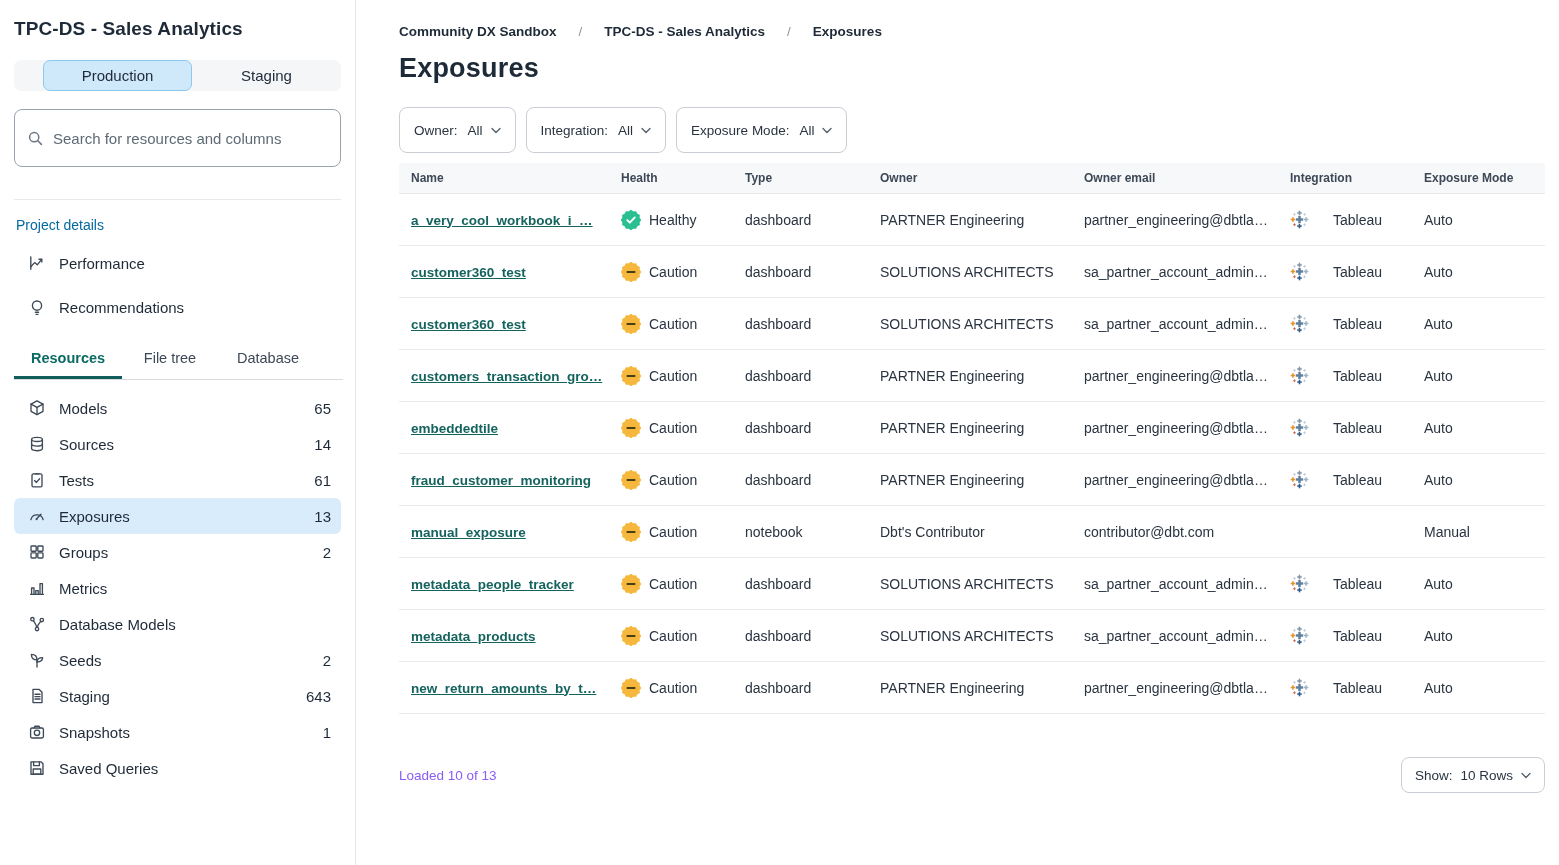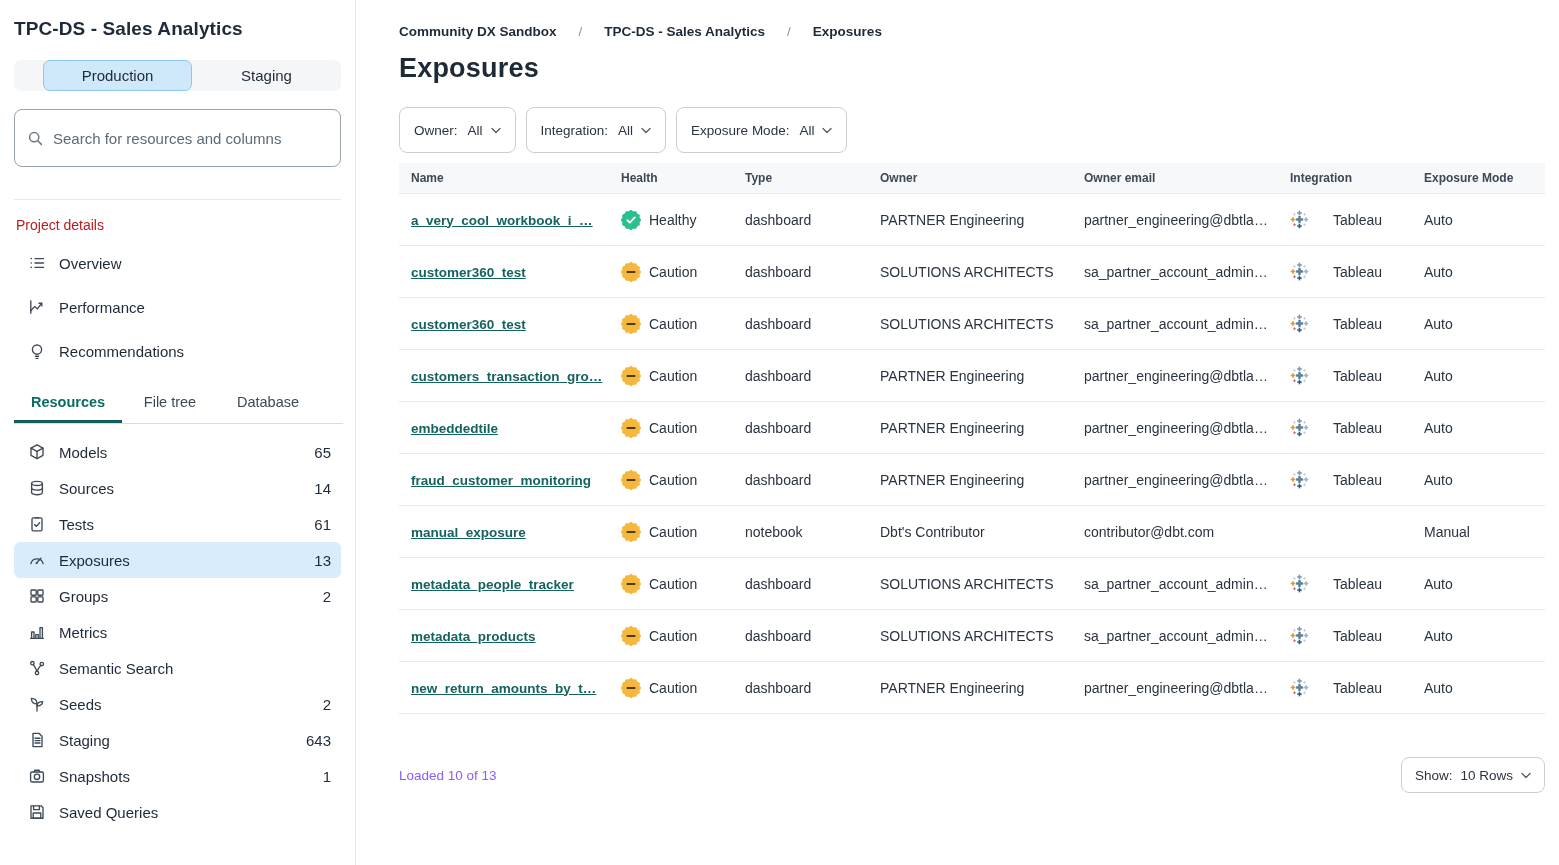--- a/index.html
+++ b/index.html
@@ -20,21 +20,21 @@
   .env-btn{flex:1;display:flex;align-items:center;justify-content:center;font-size:15px;
     color:var(--text-dark);border:1px solid transparent;border-radius:7px;background:transparent;cursor:pointer;
     font-family:inherit;}
   .env-btn.active{background:var(--tog-blue);border-color:var(--tog-border);}
   .search-box{display:flex;align-items:center;gap:9px;border:1px solid #99a3ad;border-radius:8px;
     height:58px;padding:0 12px;margin-bottom:32px;}
   .search-box input{border:none;outline:none;font-size:15px;color:var(--text-dark);flex:1;
     font-family:inherit;background:transparent;}
   .search-box input::placeholder{color:#5e6a75;}
   .sb-divider{border:none;border-top:1px solid var(--border);margin:0 0 17px 0;}
-  .sb-section-label{font-size:14px;color:#b91c1c;margin:0 0 8px 2px;}
+  .sb-section-label{font-size:14px;color:#0369a1;margin:0 0 8px 2px;}
   .proj-link{display:flex;align-items:center;gap:13px;height:44px;padding:0 2px 0 14px;font-size:15px;cursor:pointer;}
   .icon{display:inline-flex;align-items:center;justify-content:center;color:#3e4a57;flex:none;}
   .sb-tabs{display:flex;margin-top:21px;position:relative;}
   .sb-tab{font-size:14.5px;color:var(--text-mid);padding:0 0 13px 0;cursor:pointer;text-align:center;}
   .sb-tab:nth-child(1){width:108px;}
   .sb-tab:nth-child(2){width:96px;}
   .sb-tab:nth-child(3){width:100px;}
   .sb-tab.active{color:var(--tab-teal);font-weight:700;}
   .sb-tab-underline{position:absolute;left:0;bottom:0;height:3px;width:108px;background:#115d5c;}
   .sb-tabs-rail{border:none;border-top:1px solid #d9dcdf;margin:0 -2px 10px 0;}
@@ -96,31 +96,20 @@
     </div>
 
     <hr class="sb-divider">
 
     <div class="sb-section-label">Project details</div>
 
     <nav id="project-links">
         <div class="proj-link">
           <span class="icon">
             <svg width="18" height="18" viewBox="0 0 18 18" fill="none" stroke="currentColor" stroke-width="1.35" stroke-linecap="round" stroke-linejoin="round">
-              <circle cx="3.2" cy="4.6" r="0.8" fill="currentColor" stroke="none"></circle>
-              <circle cx="3.2" cy="9" r="0.8" fill="currentColor" stroke="none"></circle>
-              <circle cx="3.2" cy="13.4" r="0.8" fill="currentColor" stroke="none"></circle>
-              <path d="M7 4.6 H15.5 M7 9 H15.5 M7 13.4 H15.5"></path>
-            </svg>
-          </span>
-          <span>Overview</span>
-        </div>
-        <div class="proj-link">
-          <span class="icon">
-            <svg width="18" height="18" viewBox="0 0 18 18" fill="none" stroke="currentColor" stroke-width="1.35" stroke-linecap="round" stroke-linejoin="round">
               <path d="M2.8 2.8 V15.2"></path>
               <path d="M2.8 12.8 L6.6 8.6 L9.3 10.8 L13.6 5.4"></path>
               <path d="M13.8 8 V5.2 H11"></path>
             </svg>
           </span>
           <span>Performance</span>
         </div>
         <div class="proj-link">
           <span class="icon">
             <svg width="18" height="18" viewBox="0 0 18 18" fill="none" stroke="currentColor" stroke-width="1.35" stroke-linecap="round" stroke-linejoin="round">
@@ -213,21 +202,21 @@
         <div class="res-item">
           <span class="icon">
             <svg width="18" height="18" viewBox="0 0 18 18" fill="none" stroke="currentColor" stroke-width="1.35" stroke-linecap="round" stroke-linejoin="round">
               <circle cx="4.4" cy="4.2" r="1.7"></circle>
               <circle cx="13.8" cy="5" r="1.7"></circle>
               <circle cx="9" cy="14" r="1.7"></circle>
               <path d="M5.4 5.6 C7 8 8.2 9.6 8.8 12.2"></path>
               <path d="M12.8 6.3 C11.4 8.2 9.8 9.8 9.3 12.2"></path>
             </svg>
           </span>
-          <span class="res-label">Semantic Search</span>
+          <span class="res-label">Database Models</span>
           <span class="res-count"></span>
         </div>
         <div class="res-item">
           <span class="icon">
             <svg width="18" height="18" viewBox="0 0 18 18" fill="none" stroke="currentColor" stroke-width="1.35" stroke-linecap="round" stroke-linejoin="round">
               <path d="M9 16 V8.8"></path>
               <path d="M9 8.8 C9 5.4 6.6 3.4 3.4 3.4 C3.4 6.8 5.6 8.8 9 8.8 Z"></path>
               <path d="M9 11 C9 8.2 11 6.6 14.6 6.6 C14.6 9.8 12.4 11 9 11 Z"></path>
             </svg>
           </span>

